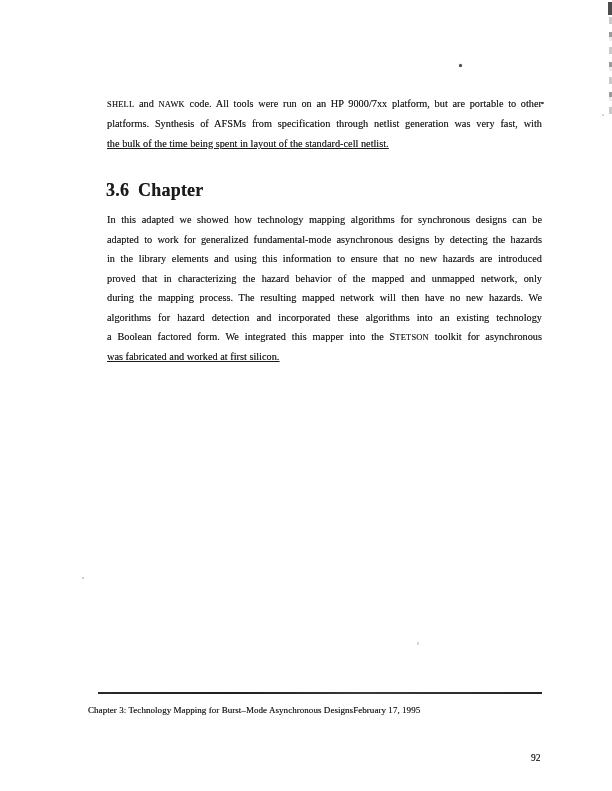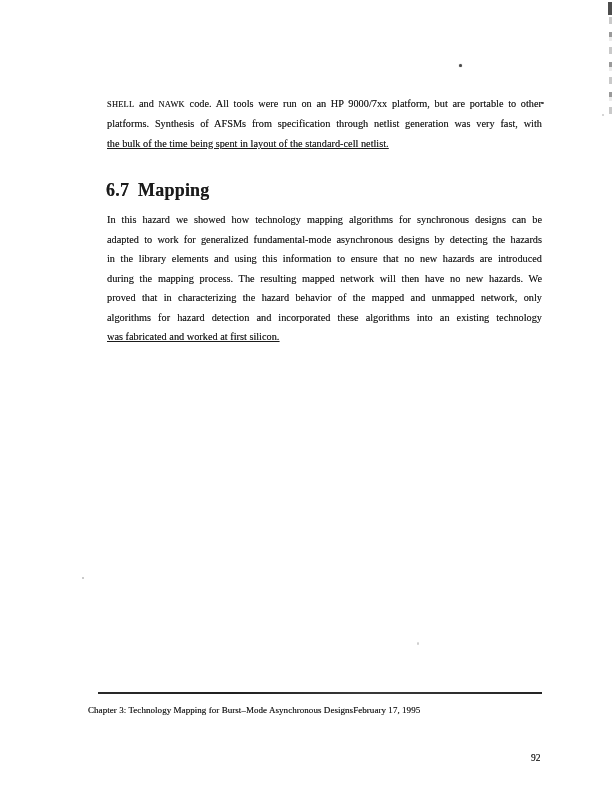--- a/index.html
+++ b/index.html
@@ -94,30 +94,31 @@
 
 <div class="page">
 
   <div id="para-intro" class="textblock para">
       <div class="tline"><span class="sc">SHELL</span> and <span class="sc">NAWK</span> code. All tools were run on an HP 9000/7xx platform, but are portable to other</div>
       <div class="tline">platforms. Synthesis of AFSMs from specification through netlist generation was very fast, with</div>
       <div class="tline last">the bulk of the time being spent in layout of the standard-cell netlist.</div>
     </div>
 
   <div class="heading">
-    <span class="hnum">6.7</span><span>Mapping</span>
+    <span class="hnum">3.6</span><span>Chapter</span>
   </div>
 
   <div id="para-summary" class="textblock para">
-      <div class="tline">In this hazard we showed how technology mapping algorithms for synchronous designs can be</div>
+      <div class="tline">In this adapted we showed how technology mapping algorithms for synchronous designs can be</div>
       <div class="tline">adapted to work for generalized fundamental-mode asynchronous designs by detecting the hazards</div>
       <div class="tline">in the library elements and using this information to ensure that no new hazards are introduced</div>
+      <div class="tline">proved that in characterizing the hazard behavior of the mapped and unmapped network, only</div>
       <div class="tline">during the mapping process. The resulting mapped network will then have no new hazards. We</div>
-      <div class="tline">proved that in characterizing the hazard behavior of the mapped and unmapped network, only</div>
       <div class="tline">algorithms for hazard detection and incorporated these algorithms into an existing technology</div>
+      <div class="tline">a Boolean factored form. We integrated this mapper into the S<span class="sc">TETSON</span> toolkit for asynchronous</div>
       <div class="tline last">was fabricated and worked at first silicon.</div>
     </div>
 
   <div class="footer-rule"></div>
 
   <div class="footer-left">Chapter 3: Technology Mapping for Burst–Mode Asynchronous DesignsFebruary 17, 1995</div>
 
   <div class="footer-page">92</div>
 
   <div class="speck speck-1"></div>

